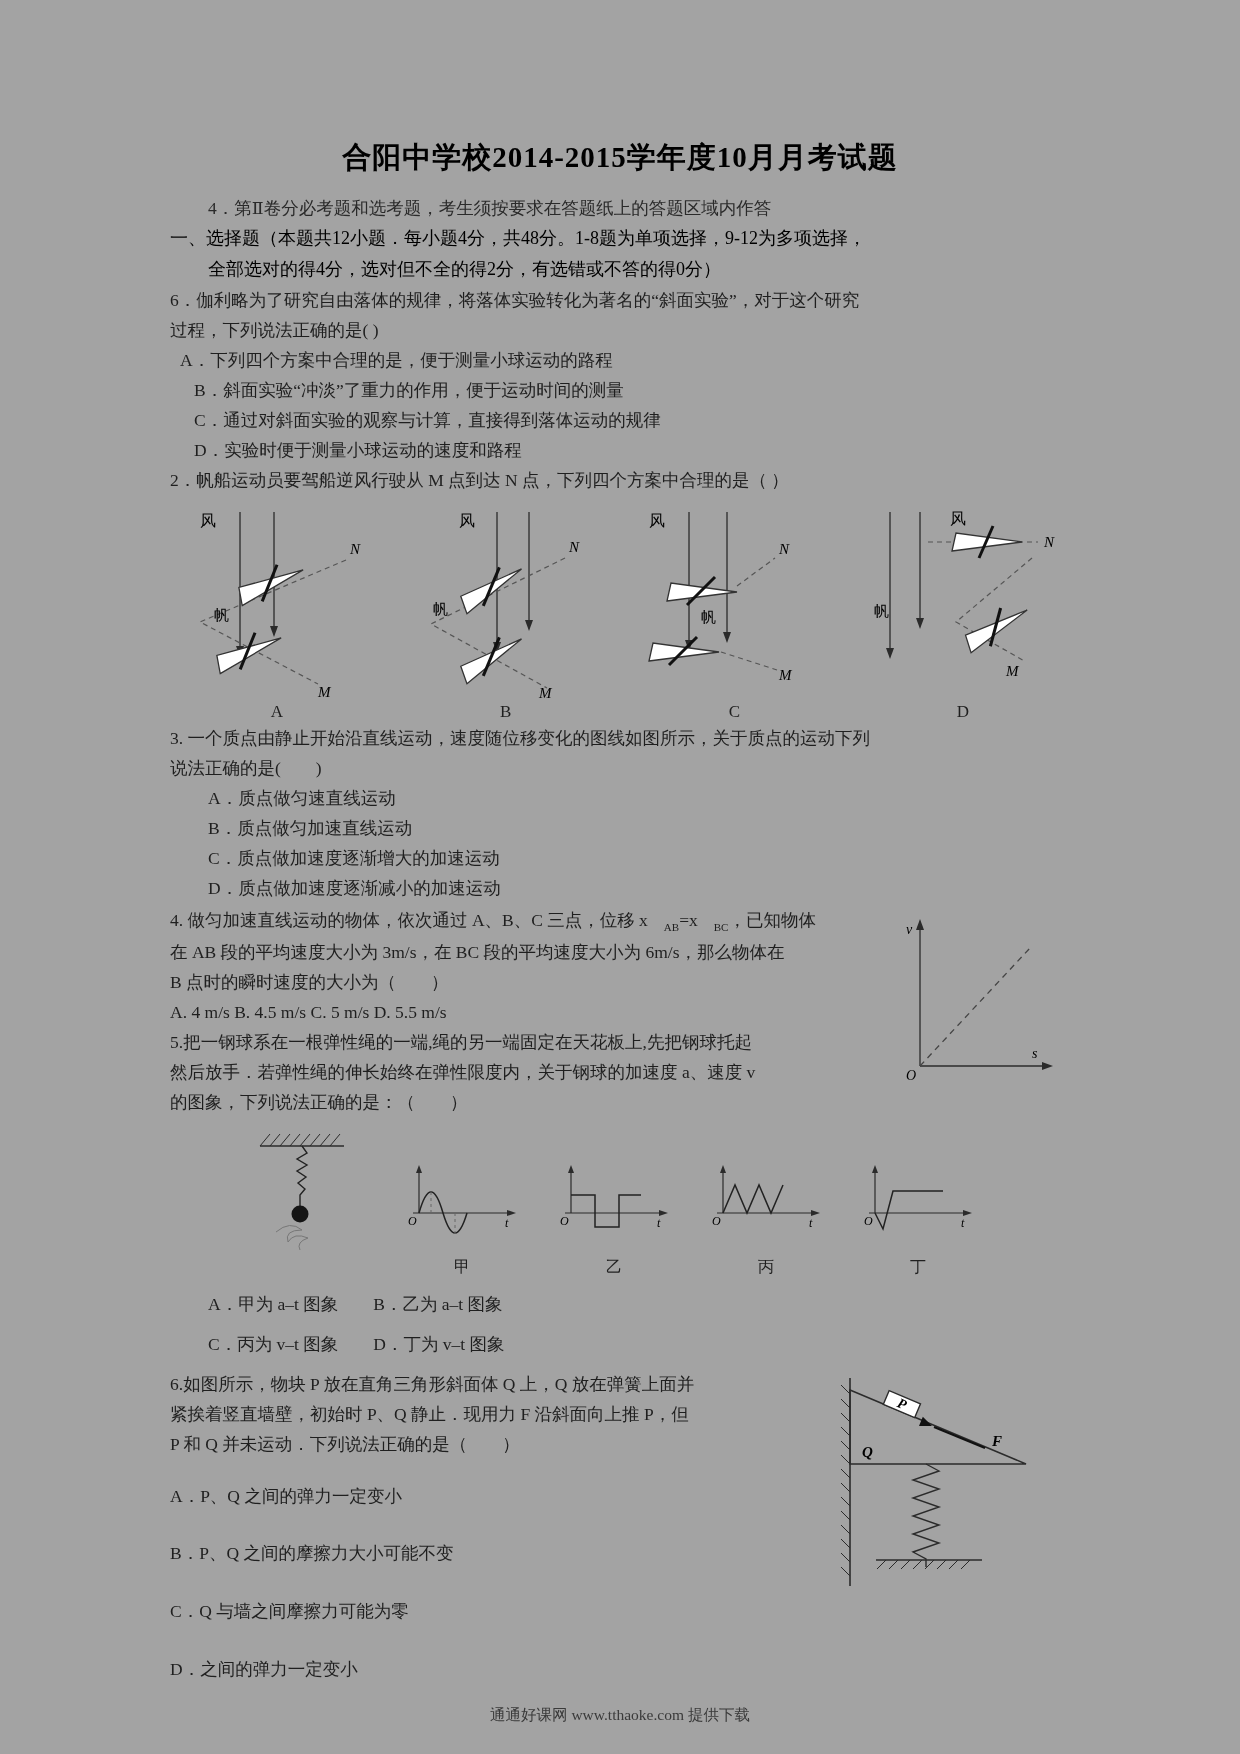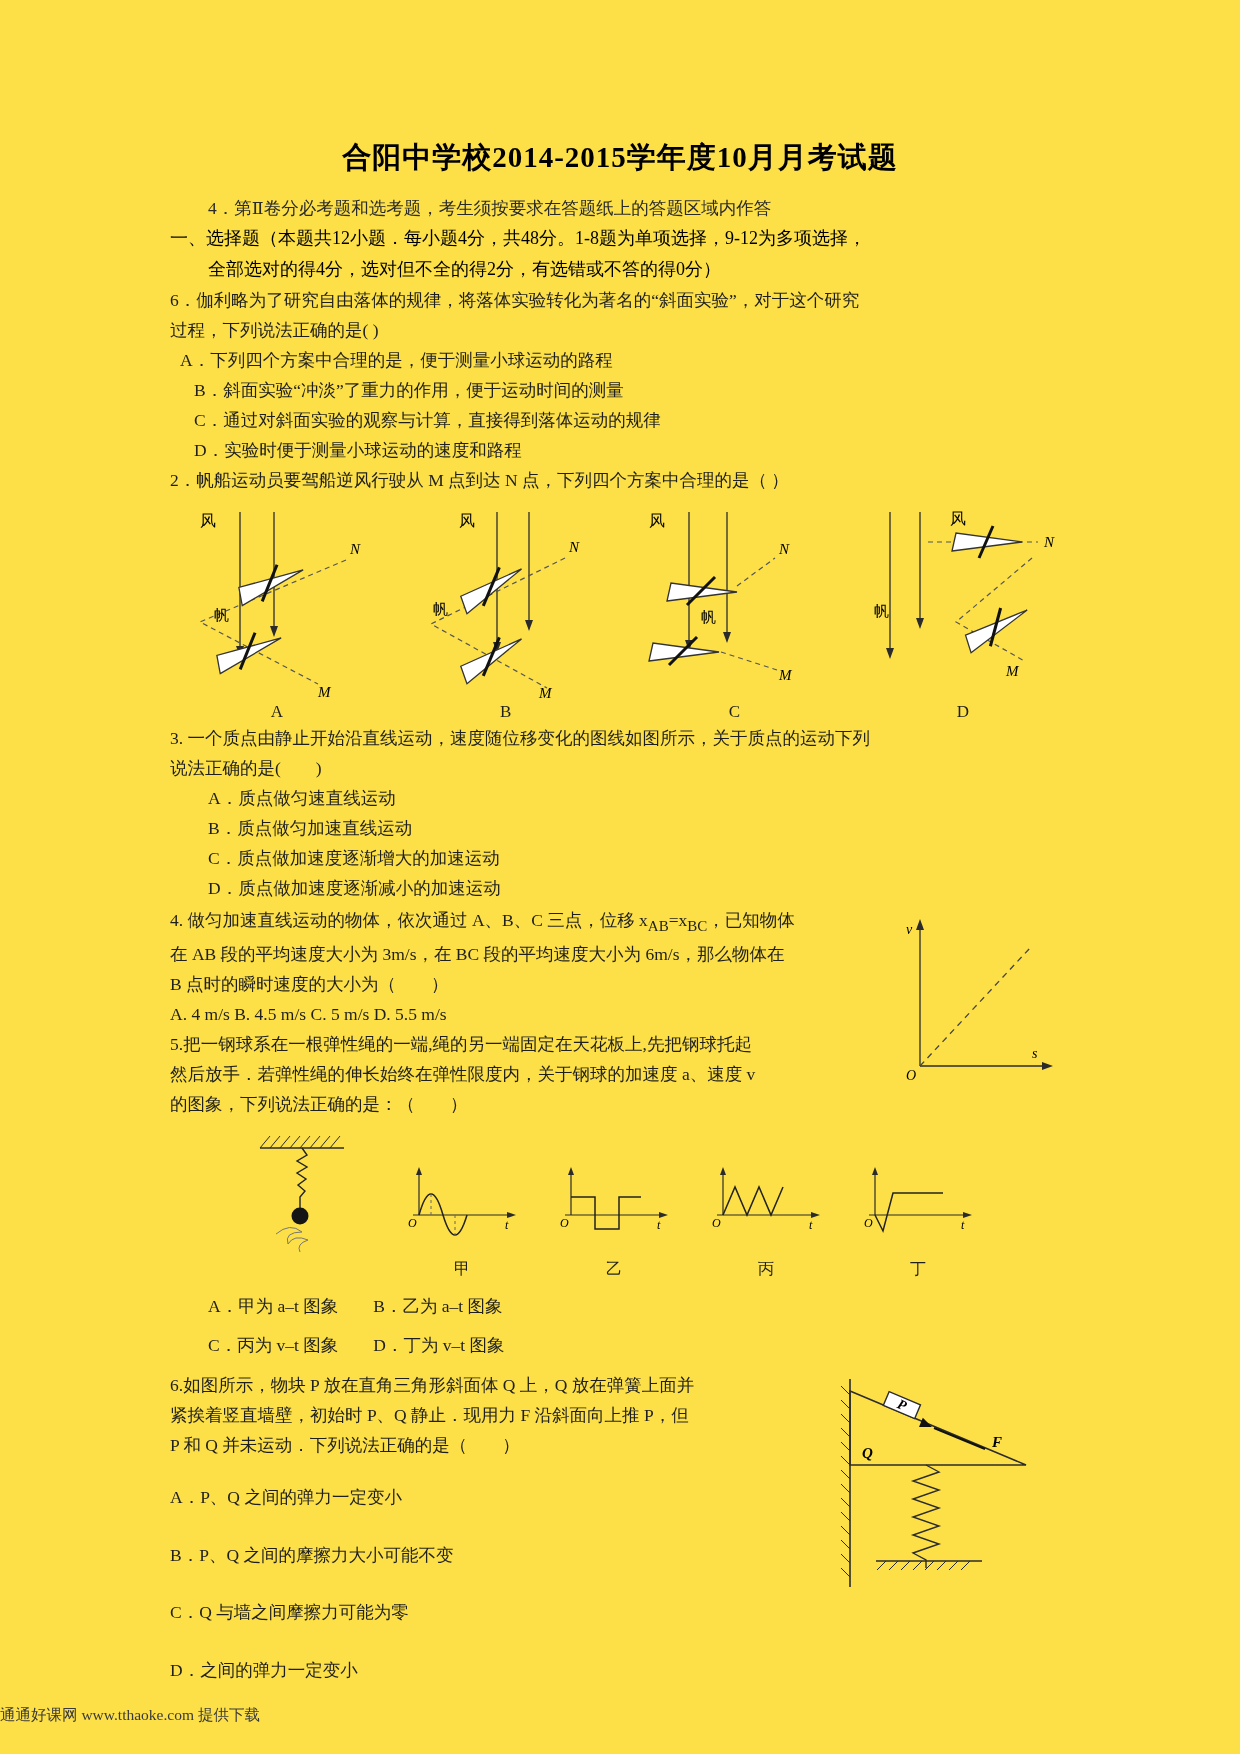--- a/index.html
+++ b/index.html
@@ -1,51 +1,51 @@
 <!DOCTYPE html>
 <html><head>
 <meta charset="utf-8">
 <style>
   html,body { margin:0; padding:0; background:#e8e8e8; }
   .page {
-    width:1240px; height:1754px; margin:0 auto; background:#fde047;
+    width:1240px; height:1754px; margin:0 auto; background:#a3a3a3;
     position:relative; overflow:hidden;
     font-family:"Liberation Serif","DejaVu Serif",serif;
     color:#1f1f1f;
   }
   .content { padding:138px 170px 0 170px; }
   h1.title {
     font-size:29px; font-weight:bold; text-align:center;
     margin:0 0 16px 0; letter-spacing:1px; color:#000;
   }
   p { margin:2px 0; }
   .qline { font-size:17.5px; line-height:1.6; }
   .note { padding-left:38px; color:#2a2a2a; }
   .sec-hd { font-weight:normal; font-size:18px; line-height:1.62; color:#000; }
   .sec-hd.l2 { padding-left:38px; }
   .ind1 { padding-left:10px; }
   .ind2 { padding-left:24px; }
   .ind3 { padding-left:38px; }
-  sub { font-size:15px; }
+  sub { font-size:11px;margin-left:16px; }
   .sail-row { display:flex; justify-content:space-between; margin:6px 0 0 0; }
   .sail-panel { width:214px; }
   .panel-letter { text-align:center; font-size:17px; margin-top:2px; }
   .q45 { margin-top:4px; }
   .graph-float { float:right; width:178px; margin:2px 0 8px 16px; }
   .q5-diagrams { clear:both; display:flex; align-items:flex-end; gap:34px; margin:12px 0 8px 64px; }
   .mini-graph { text-align:center; }
   .mini-label { font-size:16px; margin-top:1px; }
   .q5-opts .qline { line-height:2.15; }
   .q6 { margin-top:6px; }
   .q6-float { float:right; width:240px; margin:2px 0 6px 12px; }
   .q6 .opt { line-height:2.15;margin-top:20px; }
   .clear { clear:both; }
   .footer {
     position:absolute; bottom:28px; left:0; right:0;
-    text-align:left; font-size:15.5px; color:#3a3a3a;
+    text-align:center; font-size:15.5px; color:#3a3a3a;
   }
   svg { display:block; }
   svg text { font-family:"Liberation Serif","DejaVu Serif",serif; }
   .it { font-style:italic; }
 </style>
 </head>
 <body>
 
 <div class="page">
   <div class="content">

